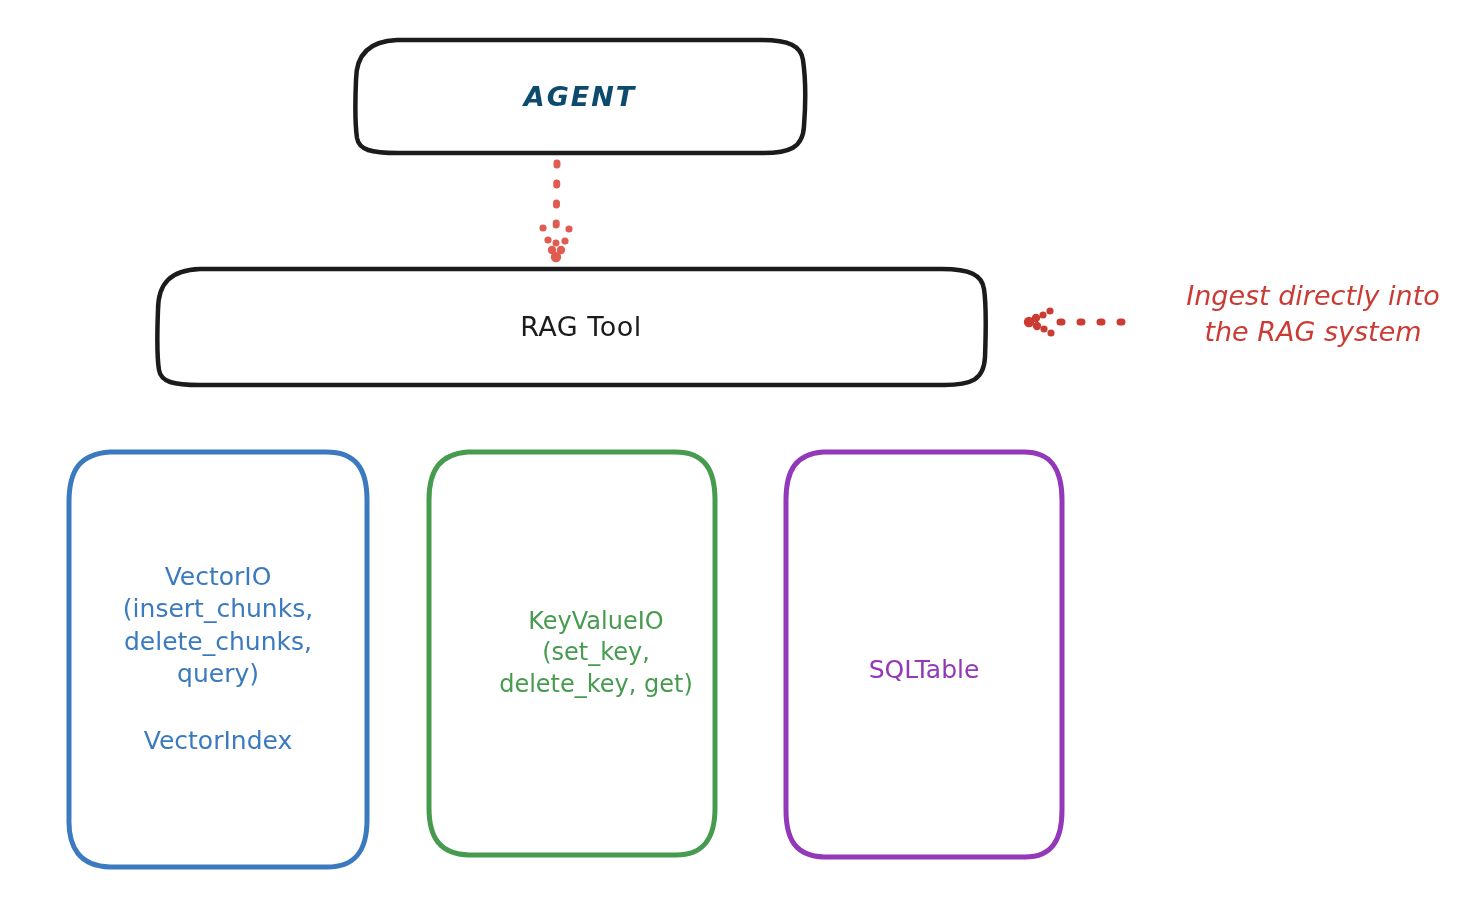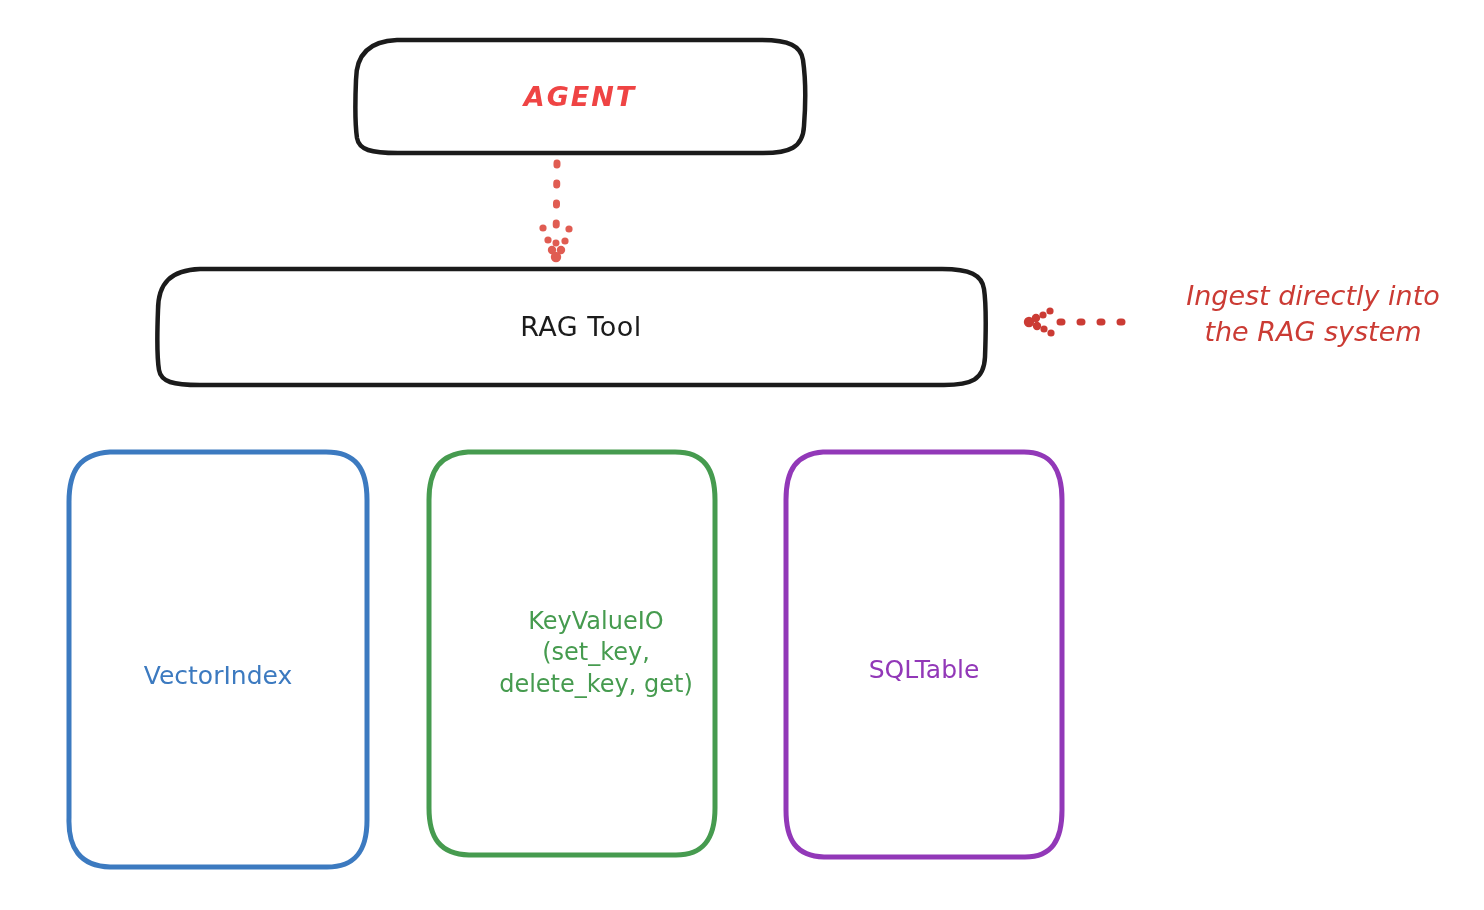--- a/index.html
+++ b/index.html
@@ -38,21 +38,21 @@
     top: 39px;
     width: 450px;
     height: 114px;
   }
   #agent-label {
     font-family: "DejaVu Sans", sans-serif;
     font-style: italic;
     font-weight: 700;
     font-size: 27px;
     letter-spacing: 2px;
-    color: #ef4444;
+    color: #0c4a6e;
   }
 
   
   #rag-node {
     left: 157px;
     top: 268px;
     width: 828px;
     height: 117px;
   }
   #rag-label {
@@ -186,20 +186,24 @@
 
 <div class="node" id="agent-node">
   <div id="agent-label">AGENT</div>
 </div>
 
 <div class="node" id="rag-node">
   <div id="rag-label">RAG Tool</div>
 </div>
 
 <div class="node leaf" id="vector-node">
+  <div class="api-block">VectorIO
+(insert_chunks,
+delete_chunks,
+query)</div>
   <div class="index-block">VectorIndex</div>
 </div>
 
 <div class="node leaf" id="keyvalue-node">
   <div class="api-block">KeyValueIO
 (set_key,
 delete_key, get)</div>
 </div>
 
 <div class="node leaf" id="relational-node">

